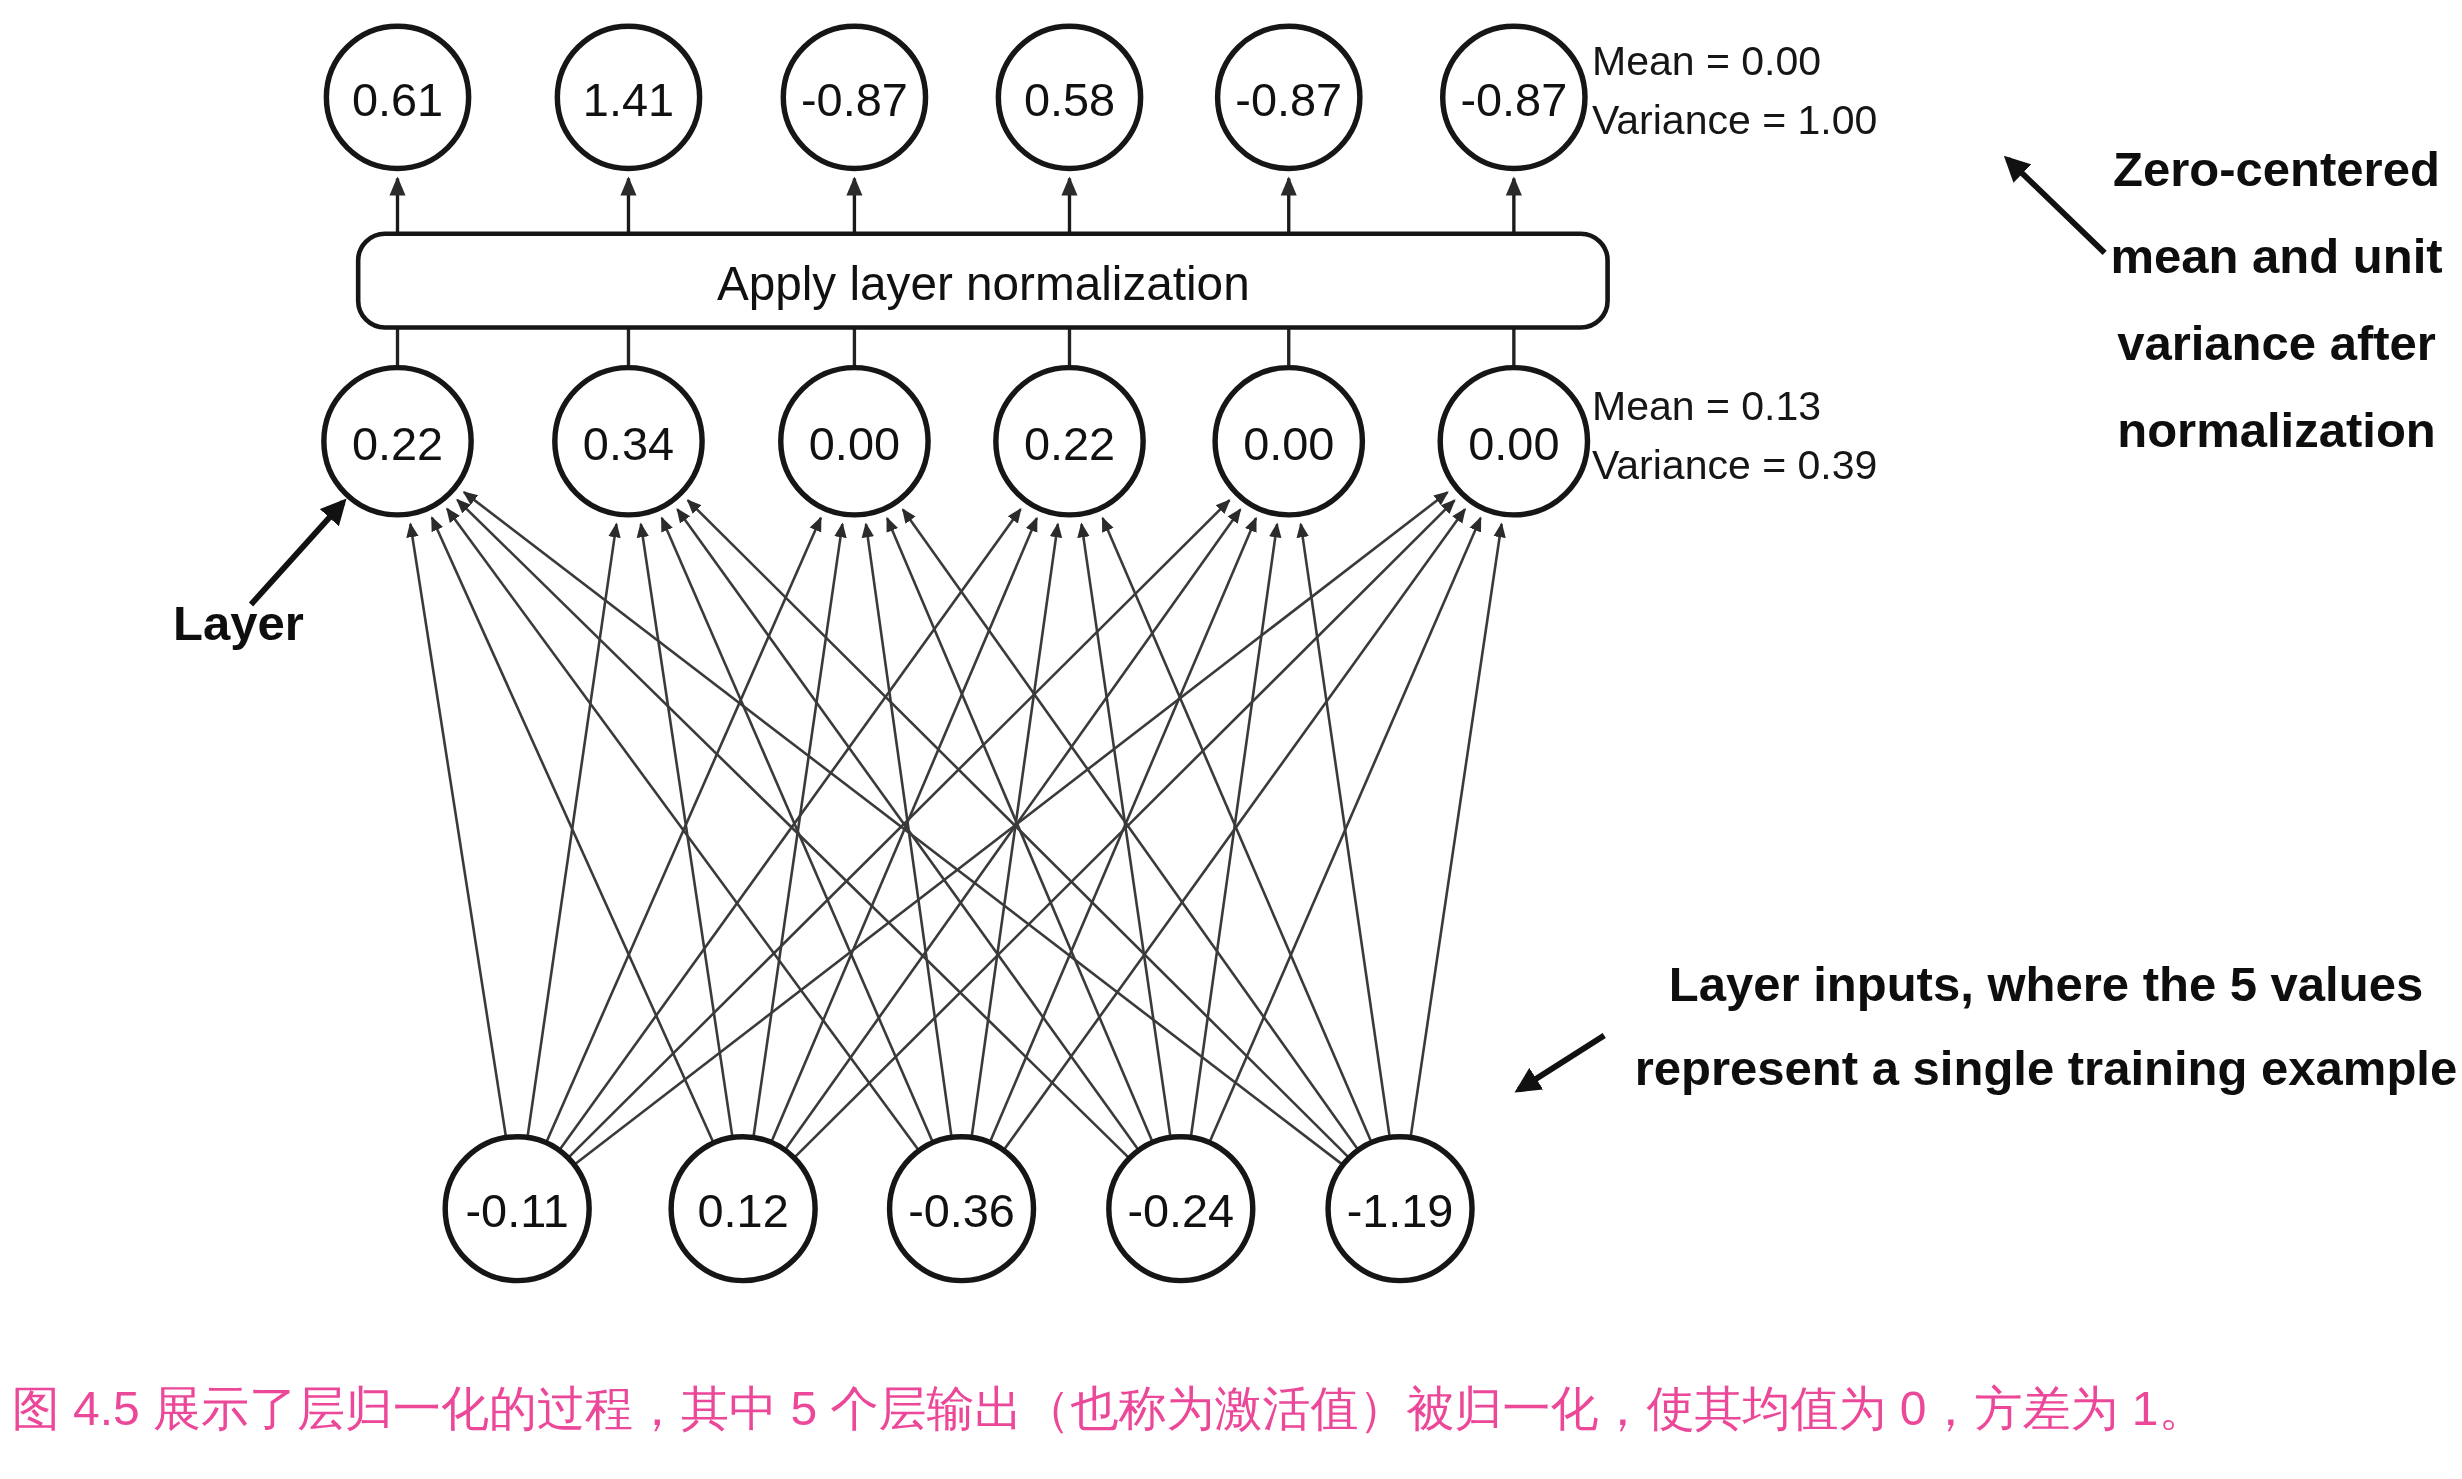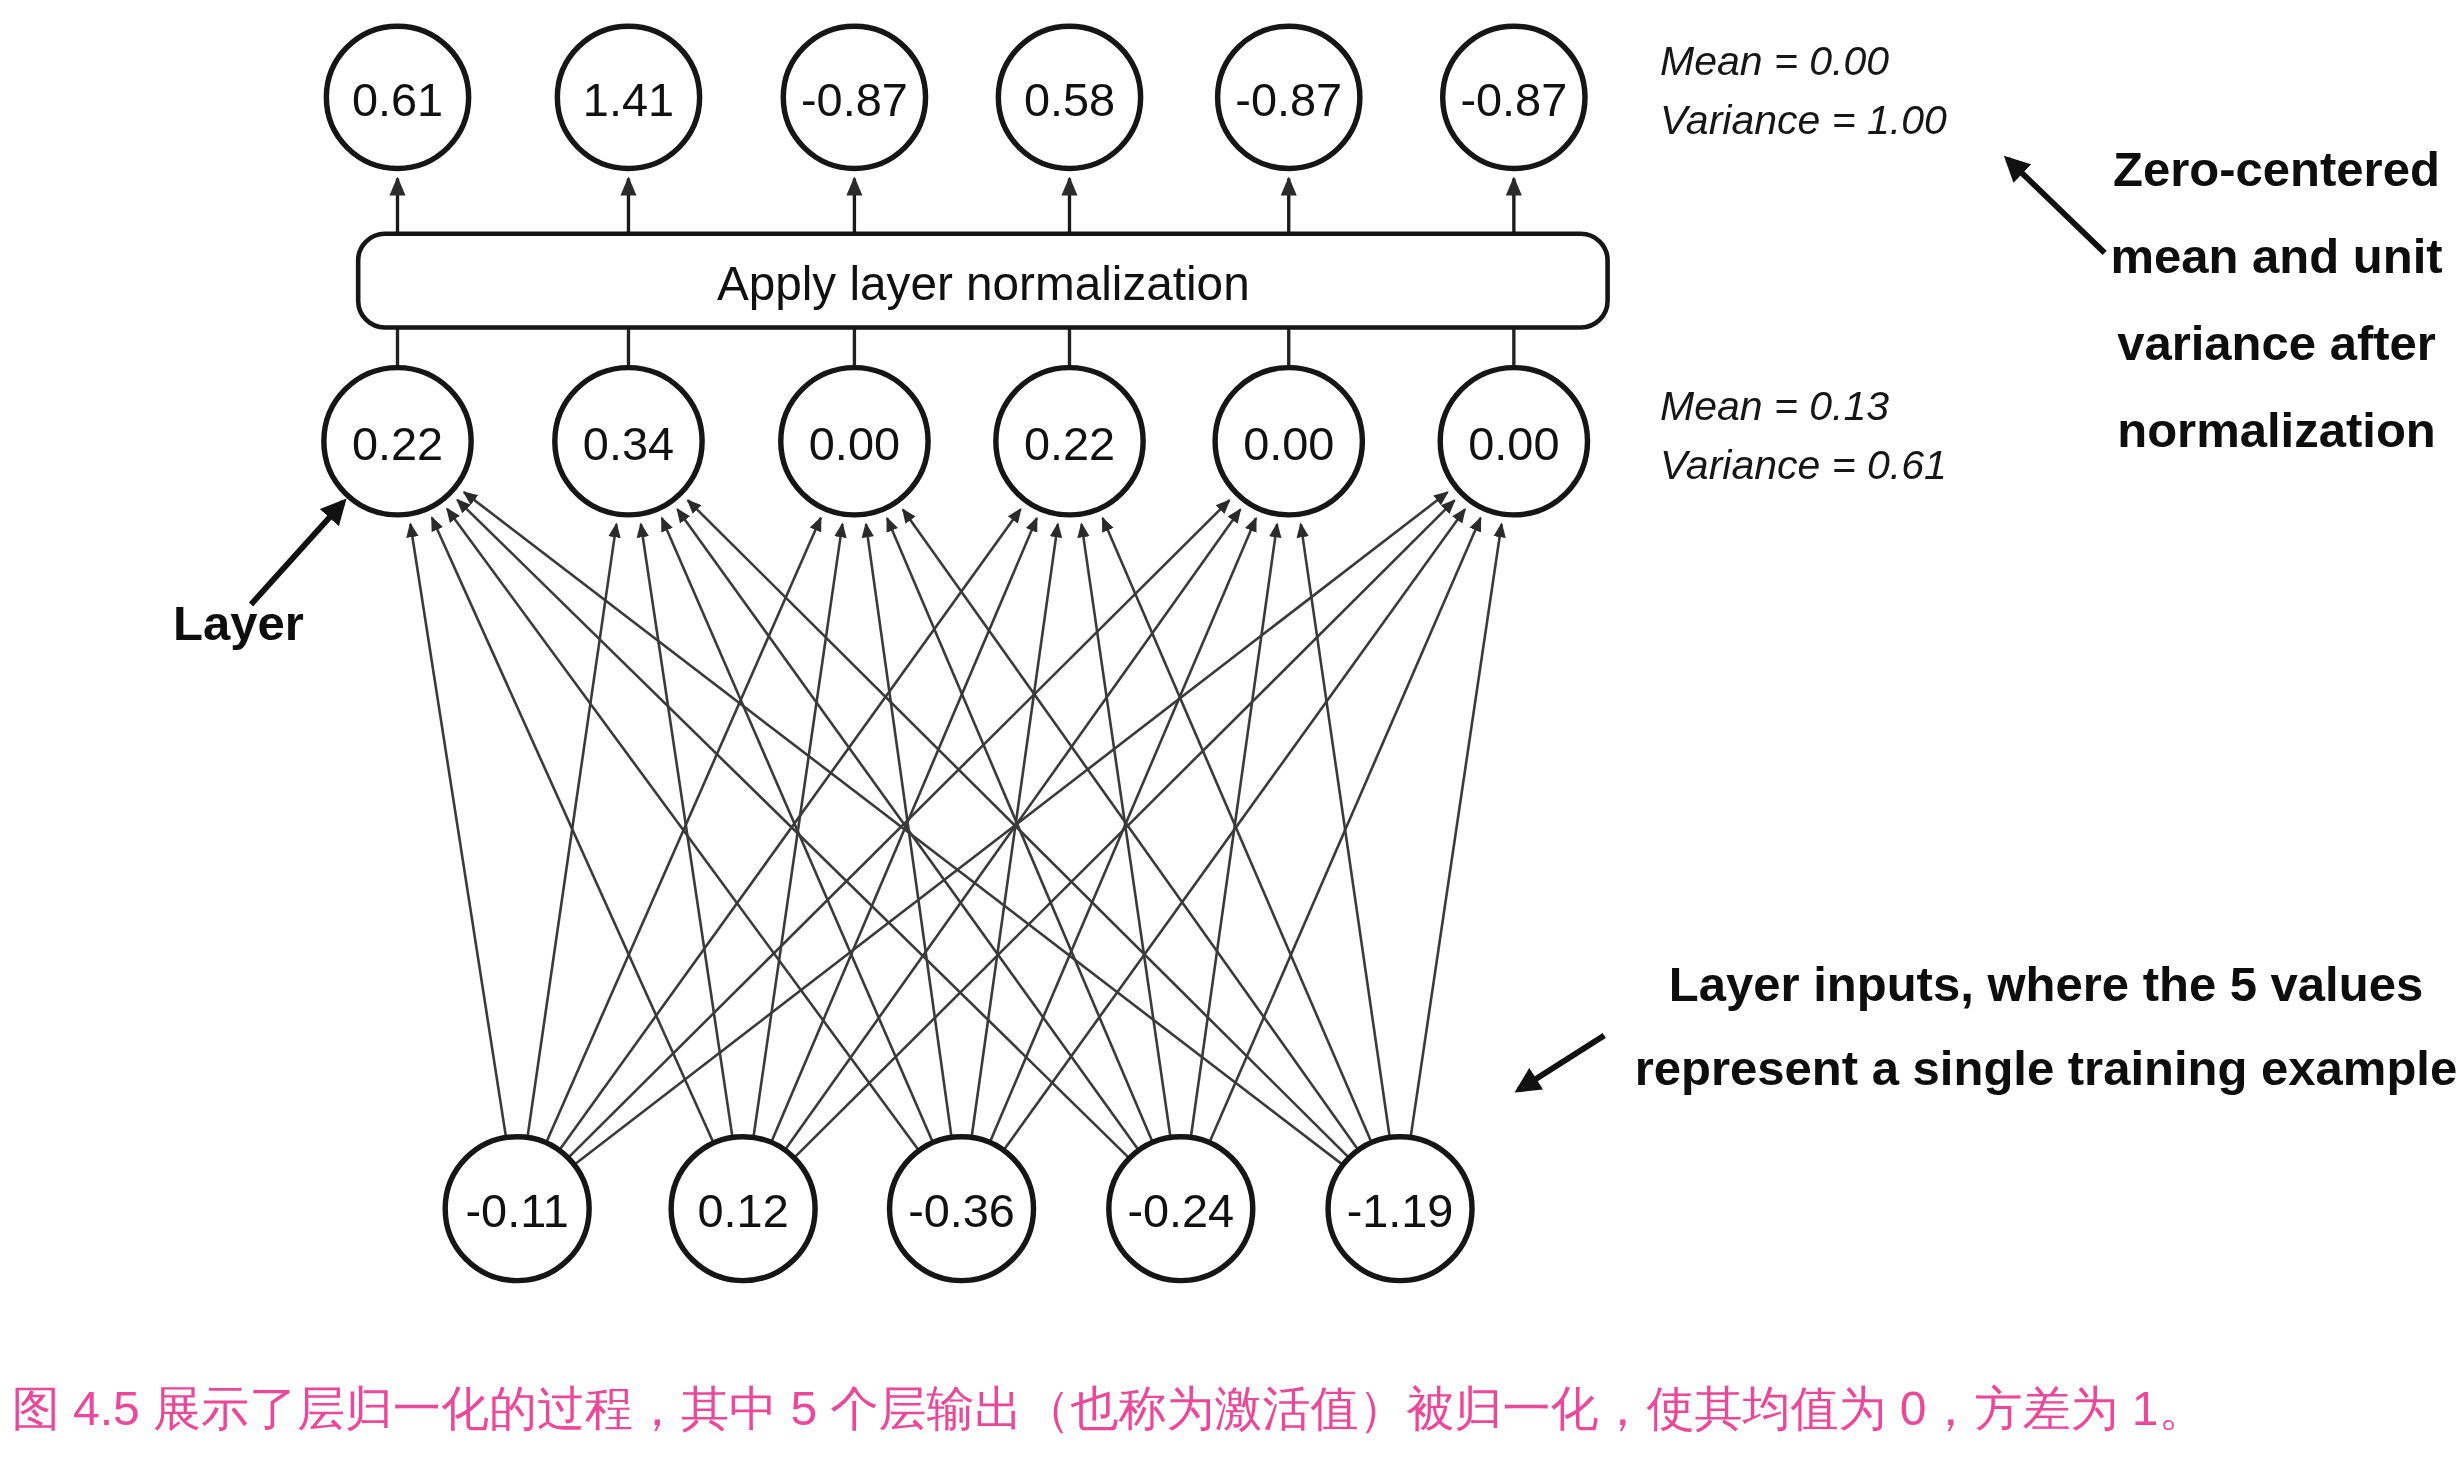--- a/index.html
+++ b/index.html
@@ -18,25 +18,24 @@
   .arrowline { stroke: #1a1a1a; }
   .node      { fill: #ffffff; stroke: #161616; stroke-width: 6.5; }
   .node-label{ font-family: "Liberation Sans", sans-serif; font-size: 56px; fill: #111111; }
   .norm-box  { fill: #ffffff; stroke: #161616; stroke-width: 5.5; }
   .box-label { font-family: "Liberation Sans", sans-serif; font-size: 57px; fill: #111111; }
   .ann-arrow { stroke: #111111; stroke-width: 7; fill: none; }
 
   
   .stats {
     position: absolute;
-    left: 1660px;
+    left: 1592px;
     font-size: 41px;
     line-height: 59px;
     color: #161616;
-    font-style: italic;
   }
   .ann {
     position: absolute;
     font-weight: 700;
     font-size: 49px;
     color: #0e0e0e;
     text-align: center;
   }
   .ann-norm { left: 2088px; width: 377px;  top: 126px;  line-height: 87px; }
   .ann-out  { left: 92px;  width: 293px;  top: 581px;  line-height: 85px; }
@@ -187,21 +186,21 @@
     </g>
 </svg>
 
 <div class="stats" style="top: 32px;">
   <div>Mean = 0.00</div>
   <div>Variance = 1.00</div>
 </div>
 
 <div class="stats" style="top: 377px;">
   <div>Mean = 0.13</div>
-  <div>Variance = 0.61</div>
+  <div>Variance = 0.39</div>
 </div>
 
 <div class="ann ann-norm">
   <div>Zero-centered</div>
   <div>mean and unit</div>
   <div>variance after</div>
   <div>normalization</div>
 </div>
 
 <div class="ann ann-out">

